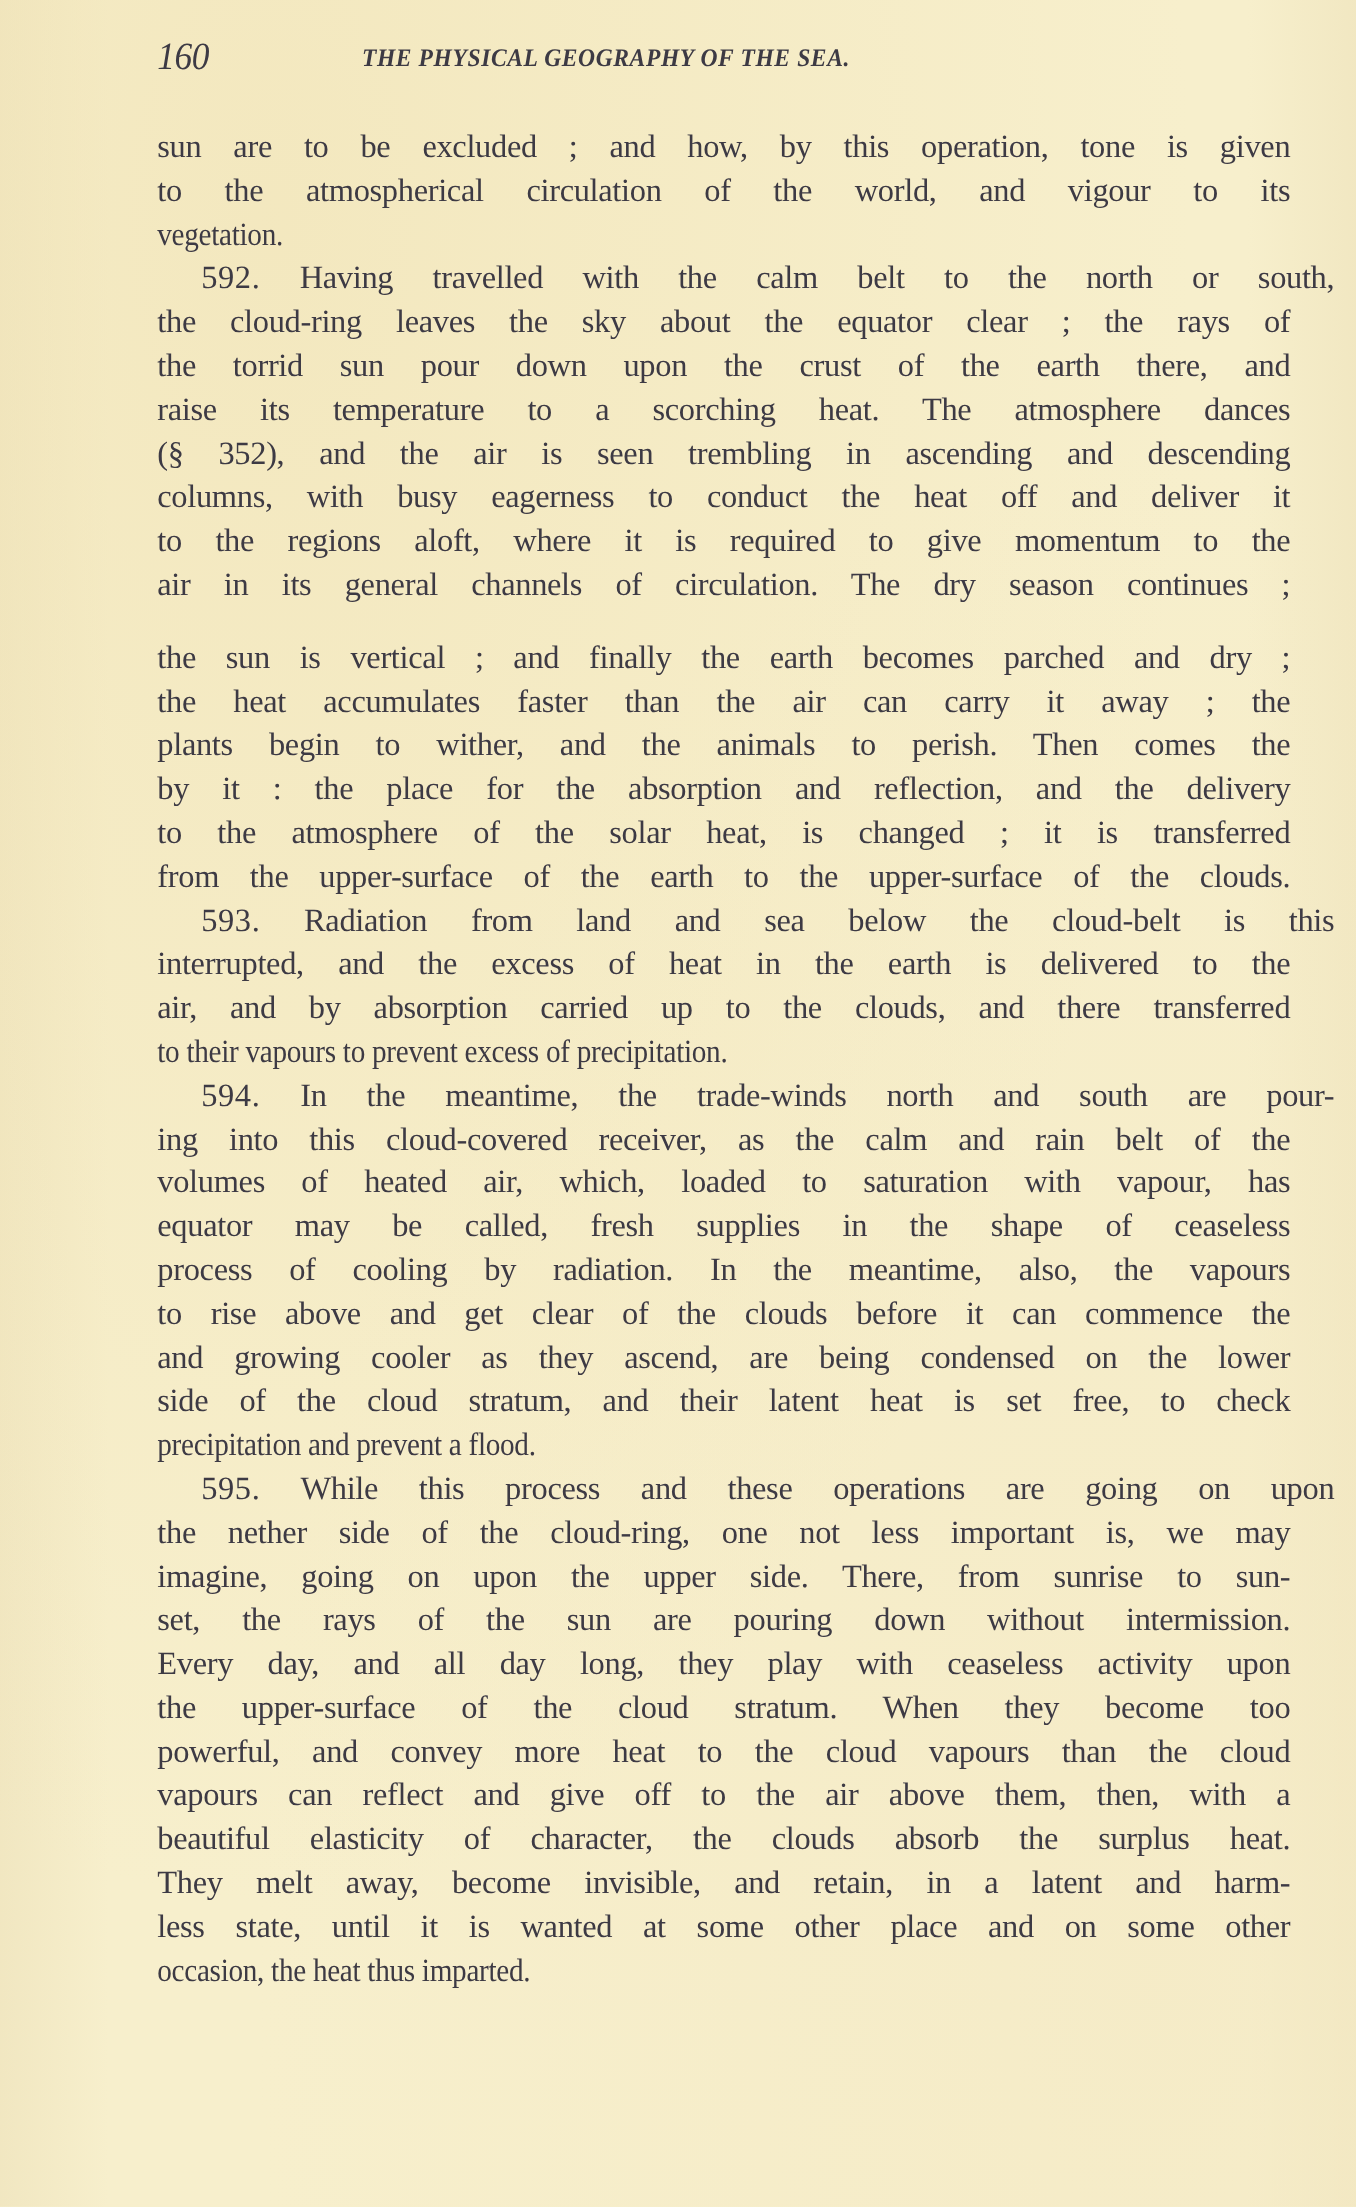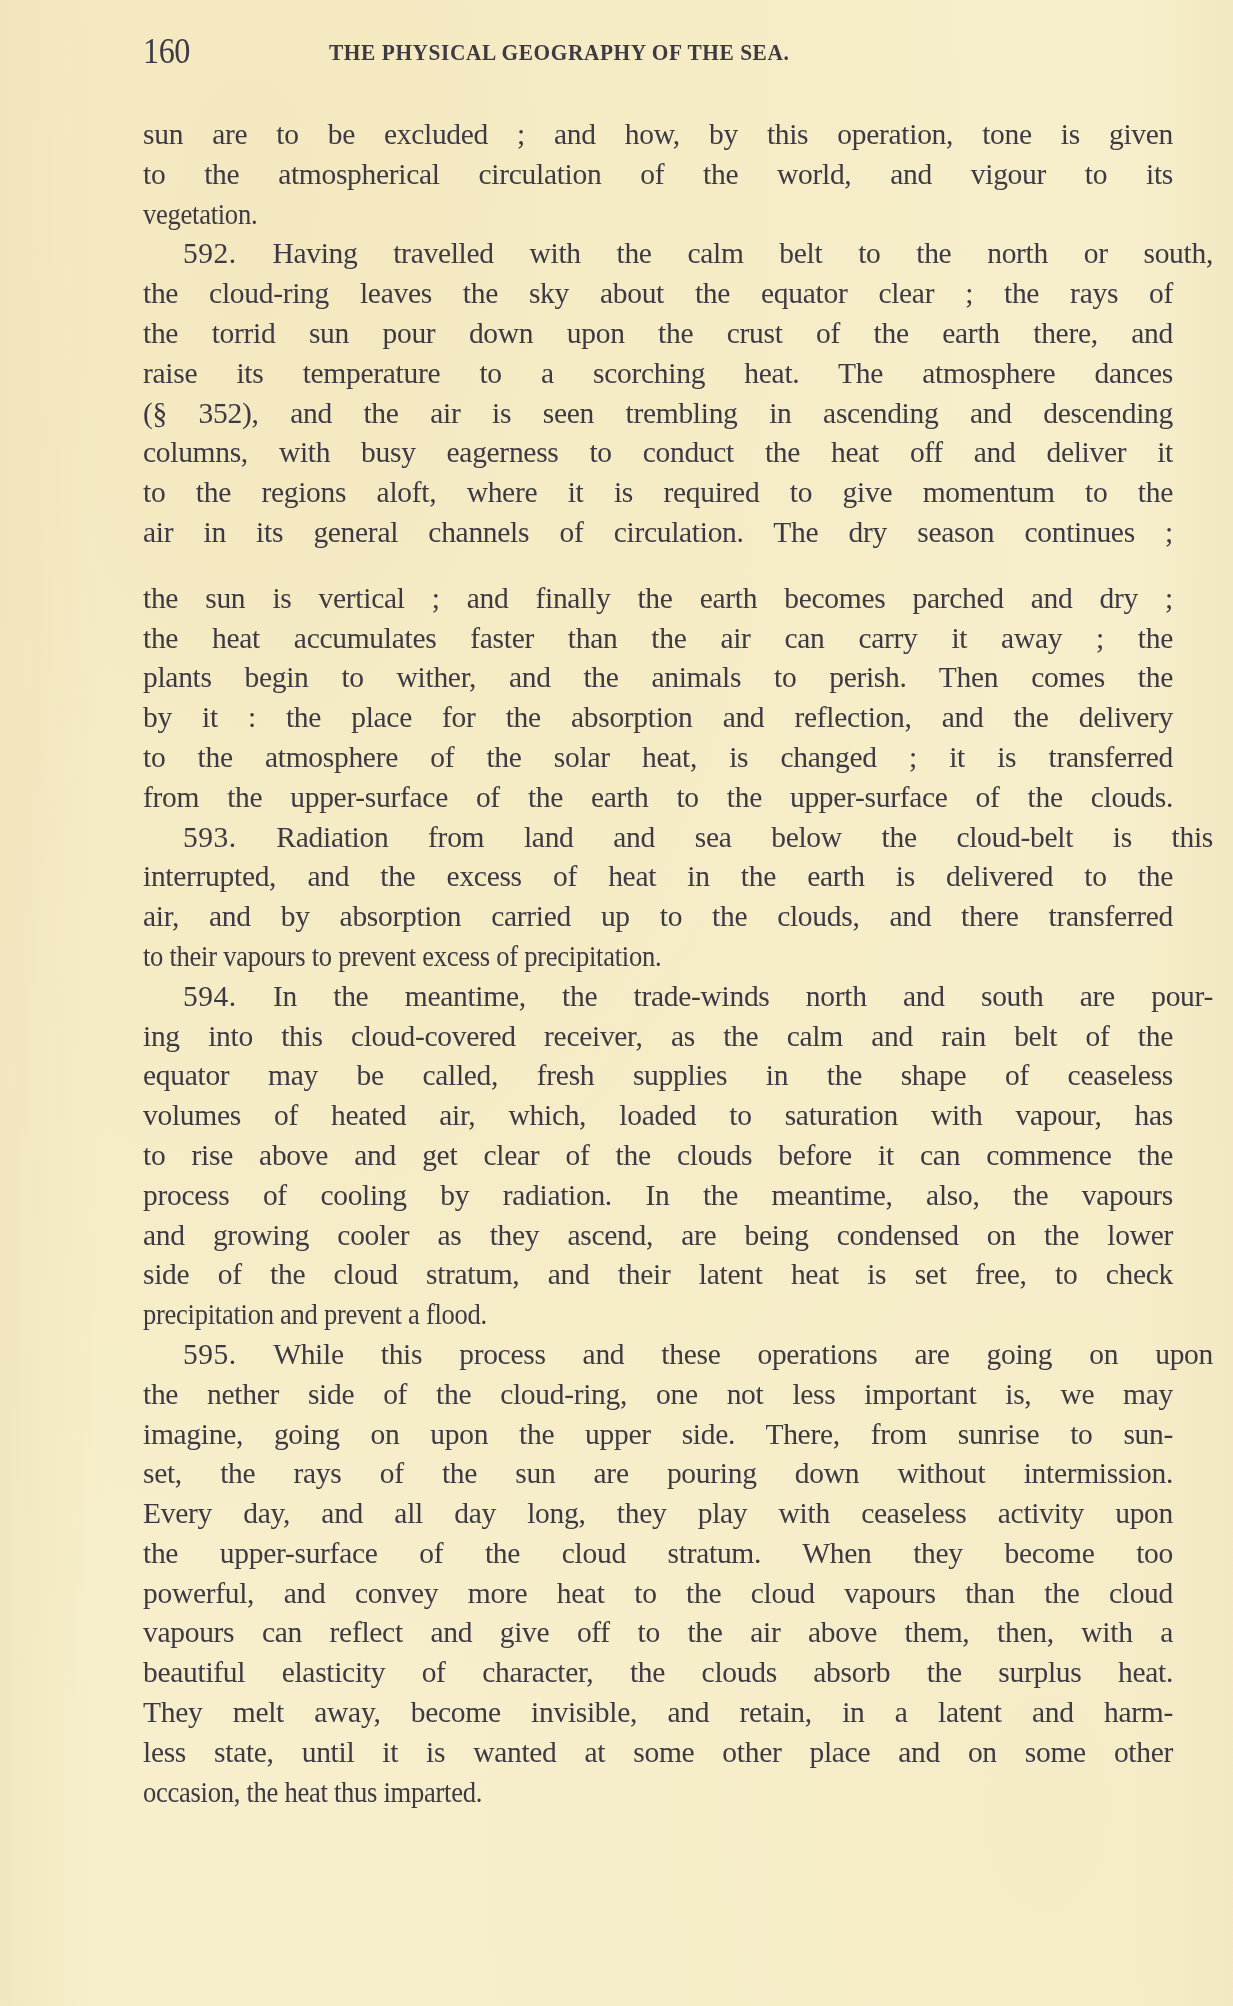--- a/index.html
+++ b/index.html
@@ -23,20 +23,21 @@
     position: absolute;
     left: 0; top: 0;
     width: 1233px; height: 2006px;
   }
   .running-head {
     position: absolute;
     top: 30px;
     left: 143px;
     width: 1030px;
     height: 44px;
+    font-style: italic;
   }
   .page-number {
     position: absolute;
     left: 0;
     top: 0;
     font-size: 35px;
     line-height: 44px;
     letter-spacing: -0.5px;
     transform: scaleX(0.92);
     transform-origin: left center;
@@ -117,24 +118,24 @@
     <div>
       <span class="line indent" style="transform: scaleX(1); transform-origin: left center; width: 1030px;"><span class="para-num">593.</span> <span>Radiation from land and sea below the cloud-belt is this</span></span>
       <span class="line" style="transform: scaleX(1); transform-origin: left center; width: 1030px;">interrupted, and the excess of heat in the earth is delivered to the</span>
       <span class="line" style="transform: scaleX(1); transform-origin: left center; width: 1030px;">air, and by absorption carried up to the clouds, and there transferred</span>
       <span class="line last" style="transform: scaleX(0.9); transform-origin: left center;">to their vapours to prevent excess of precipitation.</span>
     </div>
 
     <div>
       <span class="line indent" style="transform: scaleX(1); transform-origin: left center; width: 1030px;"><span class="para-num">594.</span> <span>In the meantime, the trade-winds north and south are pour-</span></span>
       <span class="line" style="transform: scaleX(1); transform-origin: left center; width: 1030px; font-family: Liberation Serif, serif;">ing into this cloud-covered receiver, as the calm and rain belt of the</span>
+      <span class="line" style="transform: scaleX(1); transform-origin: left center; width: 1030px;">volumes of heated air, which, loaded to saturation with vapour, has</span>
       <span class="line" style="transform: scaleX(1); transform-origin: left center; width: 1030px;">equator may be called, fresh supplies in the shape of ceaseless</span>
-      <span class="line" style="transform: scaleX(1); transform-origin: left center; width: 1030px;">volumes of heated air, which, loaded to saturation with vapour, has</span>
+      <span class="line" style="transform: scaleX(1); transform-origin: left center; width: 1030px;">process of cooling by radiation.  In the meantime, also, the vapours</span>
       <span class="line" style="transform: scaleX(1); transform-origin: left center; width: 1030px;">to rise above and get clear of the clouds before it can commence the</span>
-      <span class="line" style="transform: scaleX(1); transform-origin: left center; width: 1030px;">process of cooling by radiation.  In the meantime, also, the vapours</span>
       <span class="line" style="transform: scaleX(1); transform-origin: left center; width: 1030px;">and growing cooler as they ascend, are being condensed on the lower</span>
       <span class="line" style="transform: scaleX(1); transform-origin: left center; width: 1030px;">side of the cloud stratum, and their latent heat is set free, to check</span>
       <span class="line last" style="transform: scaleX(0.9); transform-origin: left center;">precipitation and prevent a flood.</span>
     </div>
 
     <div>
       <span class="line indent" style="transform: scaleX(1); transform-origin: left center; width: 1030px;"><span class="para-num">595.</span> <span>While this process and these operations are going on upon</span></span>
       <span class="line" style="transform: scaleX(1); transform-origin: left center; width: 1030px;">the nether side of the cloud-ring, one not less important is, we may</span>
       <span class="line" style="transform: scaleX(1); transform-origin: left center; width: 1030px;">imagine, going on upon the upper side.  There, from sunrise to sun-</span>
       <span class="line" style="transform: scaleX(1); transform-origin: left center; width: 1030px;">set, the rays of the sun are pouring down without intermission.</span>

